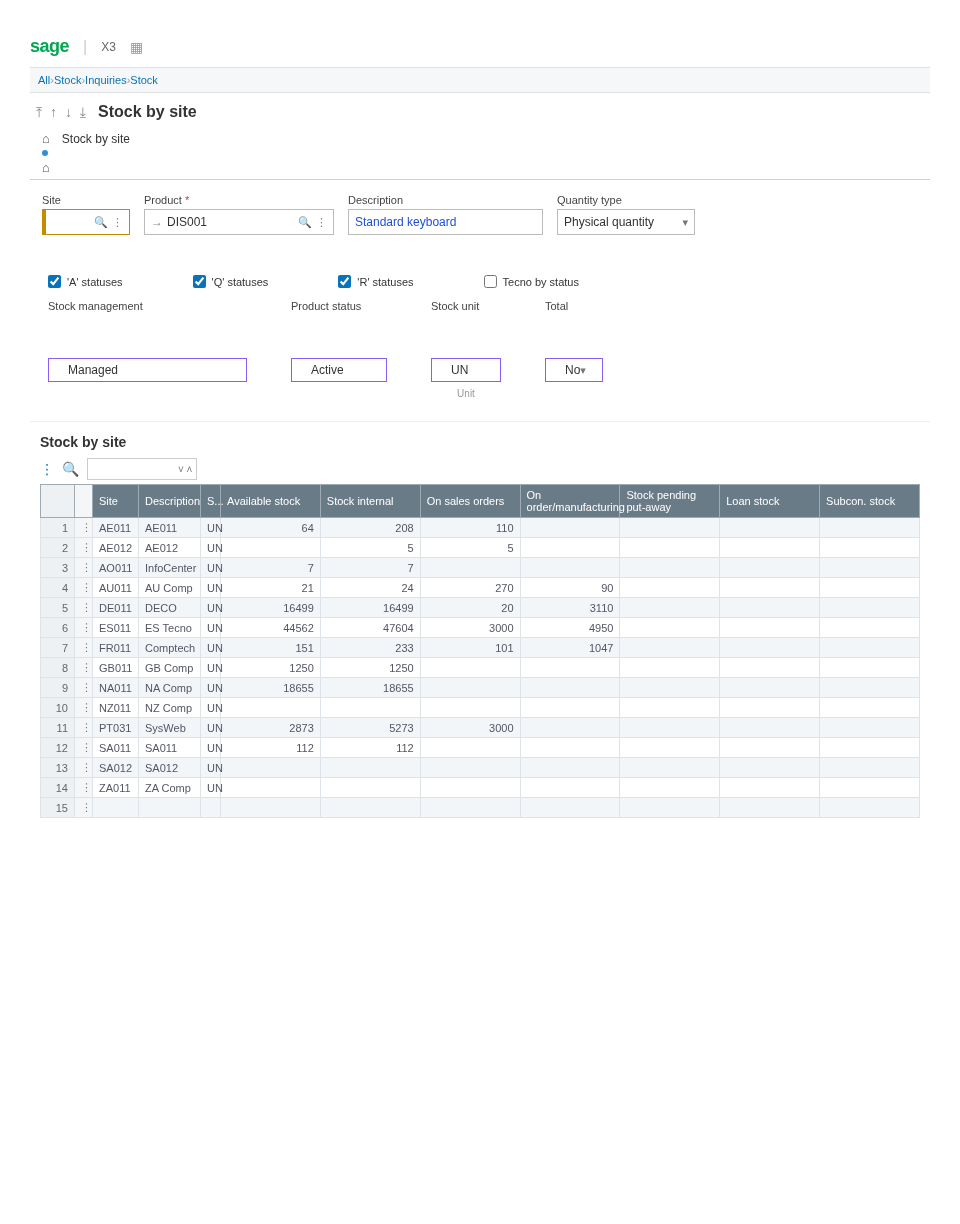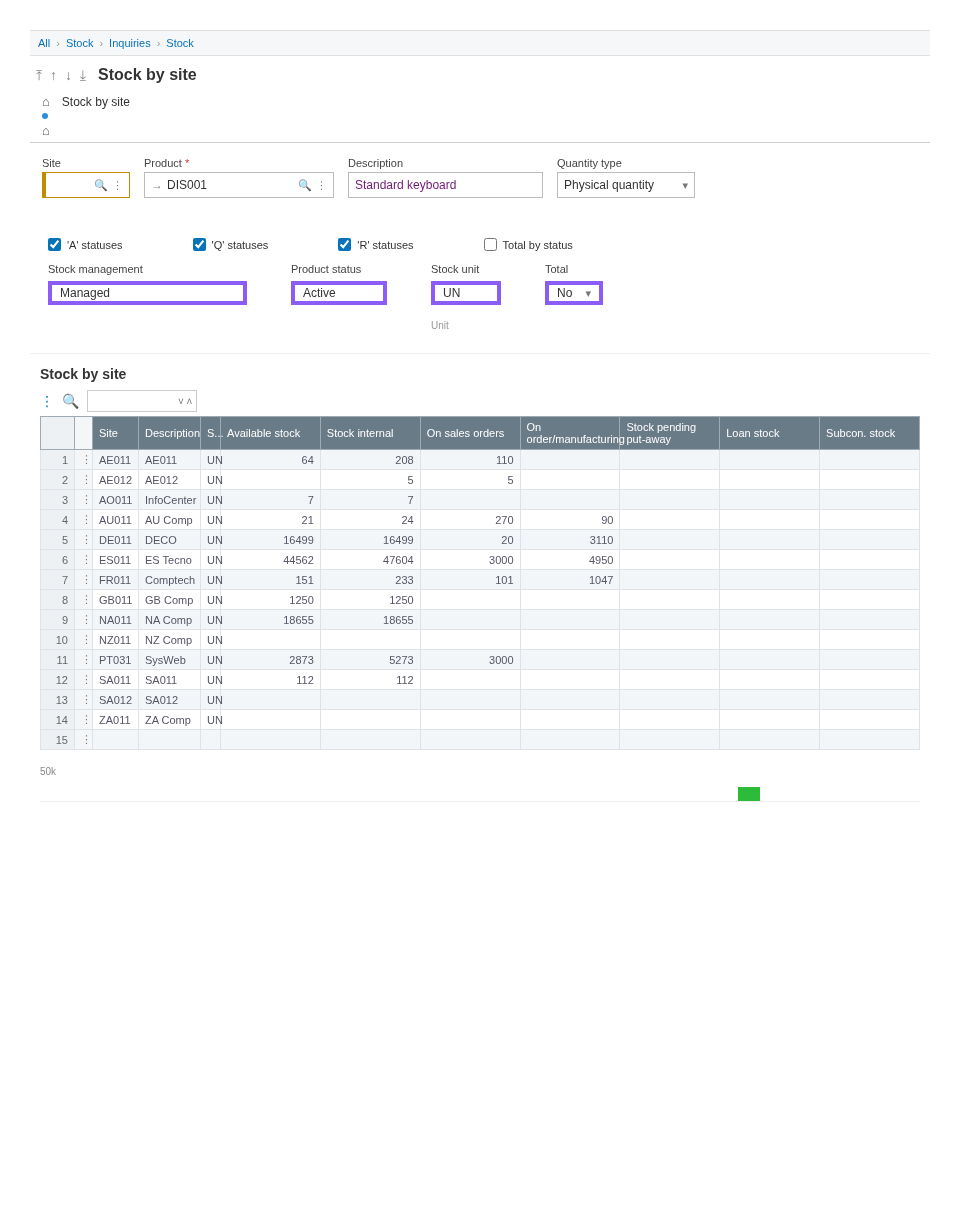--- a/index.html
+++ b/index.html
@@ -3,52 +3,52 @@
 <meta charset="utf-8">
 <style>
   * { box-sizing: border-box; margin: 0; padding: 0; }
   body { font-family: Arial, sans-serif; font-size: 12px; color: #333; background: #fff; }
   .outer { padding: 30px 30px 0 30px; }
   .topbar { display: flex; align-items: center; gap: 14px; padding: 6px 0 10px 0; }
   .brand { color: #00a651; font-weight: bold; font-size: 18px; letter-spacing: -0.5px; }
   .brand-sep { color: #ccc; font-size: 16px; }
   .brand-sub { color: #666; font-size: 12px; }
   .cal-icon { color: #999; font-size: 14px; }
-  .breadcrumb { background: #f5f7f9; padding: 6px 8px; border-top: 1px solid #e0e0e0; border-bottom: 1px solid #e0e0e0; display:flex; gap:6px; font-size:11px;}
+  .breadcrumb { background: #f5f7f9; padding: 6px 8px; border-top: 1px solid #e0e0e0; border-bottom: 1px solid #e0e0e0; display:flex; gap:0; font-size:11px;}
   .bc-link { color: #0973b9; text-decoration:none; }
   .bc-sep { color:#999; }
   .pagehead { display:flex; align-items:center; gap:10px; padding:10px 6px 6px 6px; }
   .pagehead .arrows { color:#888; letter-spacing:2px; font-size:14px;}
   .pagehead h1 { font-size:16px; font-weight:bold; }
   .tabline { display:flex; flex-direction:column; border-bottom:1px solid #d0d0d0; }
   .tabrow { display:flex; align-items:center; gap:12px; padding:4px 12px; }
   .home-ic { font-size:13px; color:#555; }
   .tabtext { font-size:12px; color:#333; }
   .bluedot { width:6px; height:6px; background:#2b90d9; border-radius:50%; margin-left:12px; }
   .panel { padding:14px 12px 10px 12px; }
   .sect-title { font-size:12px; font-weight:bold; margin-bottom:10px; }
   .row { display:flex; gap:14px; align-items:flex-end; flex-wrap:wrap; }
   .field { display:flex; flex-direction:column; gap:3px; }
   .label { font-size:11px; color:#444; }
   .req::after { content:" *"; color:#d33; }
   .input { height:26px; border:1px solid #bbb; padding:2px 6px; font-size:12px; display:flex; align-items:center; gap:4px; background:#fff;}
   .site-input { width:88px; border:1px solid #c38b00; border-left:4px solid #c38b00; justify-content:flex-end;}
   .prod-input { width:190px; }
-  .desc-input { width:195px; color:#701a75; }
+  .desc-input { width:195px; color:#1d4ed8; }
   .qty-input { width:138px; justify-content:space-between;}
   .arrow { color:#888; }
   .mini { color:#777; font-size:11px; }
   .cks { display:flex; gap:70px; padding:16px 6px 6px 6px; align-items:center; flex-wrap:wrap;}
   .ck { display:flex; align-items:center; gap:6px; font-size:11px; color:#333;margin-top:24px;}
   .ck input { accent-color:#0973b9; }
   .row2 { display:flex; gap:44px; padding:6px 6px 0 6px; flex-wrap:wrap;}
   .sublabel { font-size:11px; color:#444; margin-bottom:3px; }
-  .ro { height:24px; border:4px solid #8b5cf6; padding:2px 8px; font-size:12px; background:#fff; display:flex; align-items:center;}
+  .ro { height:24px; border:1px solid #8b5cf6; padding:2px 19px; font-size:12px; background:#fff; display:flex; align-items:center;margin-top:40px;}
   .ro.sm { justify-content:space-between; }
-  .unitnote { font-size:10px; color:#999; margin-top:12px; }
+  .unitnote { font-size:10px; color:#999; margin-top:3px;text-align:center; }
   .divider { height:12px; }
   .tbl-wrap { padding:12px 10px 8px 10px; border-top:1px solid #eee;}
   .tbl-title { font-size:14px; font-weight:bold; margin-bottom:8px; }
   .tbl-tools { display:flex; align-items:center; gap:8px; margin-bottom:4px; }
   .tool { color:#0973b9; font-size:14px; }
   .smallsearch { height:22px; width:110px; border:1px solid #ccc; display:flex; justify-content:flex-end; align-items:center; padding:0 4px; font-size:10px; color:#777;}
   table { border-collapse:collapse; width:100%; font-size:11px; table-layout:fixed;}
   th { background:#6a7b88; color:#fff; font-weight:normal; text-align:left; padding:4px 6px; border:1px solid #a0aab3; }
   td { border:1px solid #dde3e8; padding:3px 6px; height:18px; color:#556; }
   td.num { text-align:right; }
@@ -59,20 +59,26 @@
   tbody tr:nth-child(odd) td:not(.cidx):not(.cact){ background:#f3f6f8; }
   .chartfoot { padding:6px 10px 20px 10px; }
   .axis { font-size:10px; color:#888; }
   .chartbar { height:24px; width:100%; position:relative; border-bottom:1px solid #eee;}
   .greenbox { position:absolute; right:160px; bottom:0; width:22px; height:14px; background:#2dbb3a; }
 </style>
 </head>
 <body>
 
 <div class="outer">
+  <div class="topbar">
+    <span class="brand">sage</span>
+    <span class="brand-sep">|</span>
+    <span class="brand-sub">X3</span>
+    <span class="cal-icon">▦</span>
+  </div>
 
   <div class="breadcrumb">
     <a href="#" class="bc-link">All</a>
       <span class="bc-sep">›</span>
     <a href="#" class="bc-link">Stock</a>
       <span class="bc-sep">›</span>
     <a href="#" class="bc-link">Inquiries</a>
       <span class="bc-sep">›</span>
     <a href="#" class="bc-link">Stock</a>
   </div>
@@ -132,21 +138,21 @@
       <label class="ck">
           <input type="checkbox" checked="" style=""> 
           <span>'Q' statuses</span>
         </label>
       <label class="ck">
           <input type="checkbox" checked="" style=""> 
           <span>'R' statuses</span>
         </label>
       <label class="ck">
           <input type="checkbox" style=""> 
-          <span>Total by status</span>
+          <span>Tecno by status</span>
         </label>
     </div>
 
     <div class="row2">
       <div class="field" style="width:199px">
         <span class="sublabel">Stock management</span>
         <div class="ro">Managed</div>
       </div>
       <div class="field" style="width:96px">
         <span class="sublabel">Product status</span>
@@ -403,19 +409,13 @@
             <td class="num"></td>
             <td class="num"></td>
             <td class="num"></td>
             <td class="num"></td>
             <td class="num"></td>
           </tr>
         </tbody>
     </table>
   </div>
 
-  <div class="chartfoot">
-    <span class="axis">50k</span>
-    <div class="chartbar">
-      <div class="greenbox"></div>
-    </div>
-  </div>
 </div>
 
 </body></html>

